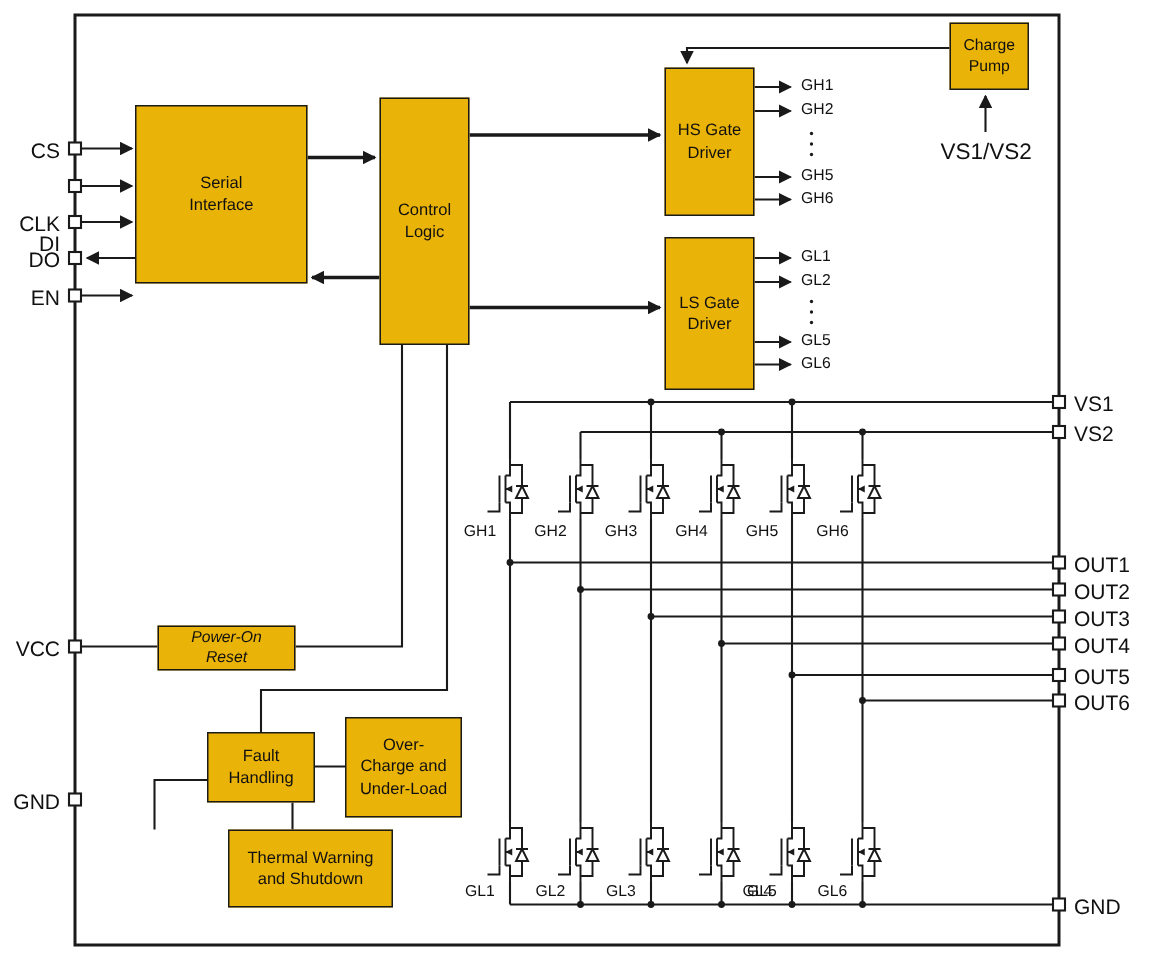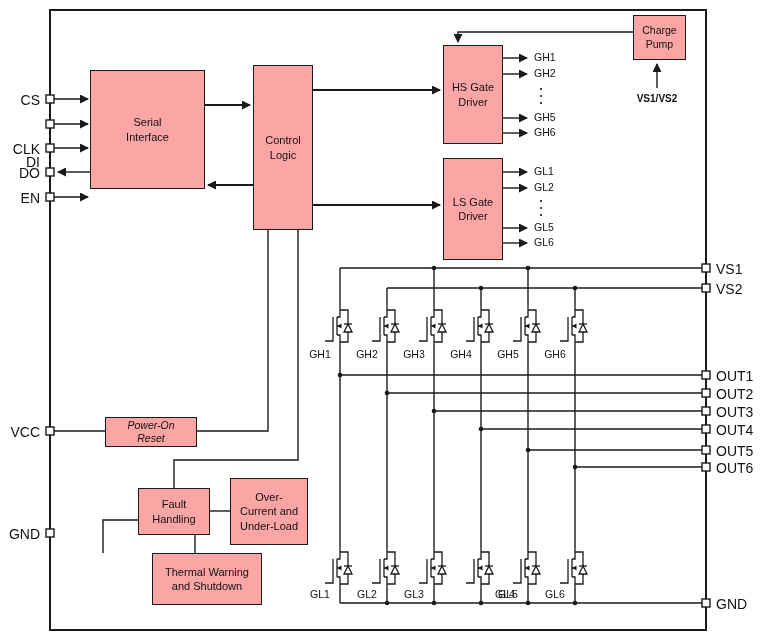--- a/index.html
+++ b/index.html
@@ -2,30 +2,30 @@
 <html><head>
 <meta charset="utf-8">
 <style>
   html,body{margin:0;padding:0;background:#fff;}
   .stage{
     position:relative;width:771px;height:641px;background:#fff;
     font-family:"Liberation Sans",sans-serif;color:#111;overflow:hidden;
   }
   .stage svg.wires{position:absolute;left:0;top:0;}
   .block{
-    position:absolute;box-sizing:border-box;border:1.6px solid #1a1a1a;background:#fca5a5;
+    position:absolute;box-sizing:border-box;border:1.6px solid #1a1a1a;background:#eab308;
     display:flex;align-items:center;justify-content:center;text-align:center;
     font-size:11px;line-height:1.28;white-space:pre-line;
   }
   .block.small{font-size:10.5px;}
   .lbl{position:absolute;font-size:14px;white-space:nowrap;line-height:1;}
   .lbl.right-align{text-align:right;}
   .dlbl{position:absolute;font-size:10.5px;white-space:nowrap;line-height:1;}
   .fetlbl{position:absolute;font-size:10.5px;width:32px;text-align:center;line-height:1;}
-  .cplbl{position:absolute;font-size:10px;width:60px;text-align:center;line-height:1;font-weight:bold;}
+  .cplbl{position:absolute;font-size:15px;width:60px;text-align:center;line-height:1;}
 </style>
 </head>
 <body>
 
 <div class="stage">
 
   <svg class="wires" width="771" height="641" viewBox="0 0 771 641">
     <defs>
       <marker id="arr" markerUnits="userSpaceOnUse" markerWidth="9" markerHeight="9" refX="8" refY="4.5" orient="auto">
         <path d="M0,0 L9,4.5 L0,9 Z" fill="#1a1a1a"></path>
@@ -181,21 +181,21 @@
 Driver</div>
   <div class="block" style="left:443px;top:158px;width:60px;height:102px;">LS Gate
 Driver</div>
   <div class="block small" style="left:633px;top:15px;width:53px;height:45px;">Charge
 Pump</div>
   <div class="block small" style="left:105px;top:417px;width:92px;height:30px;font-style:italic;">Power-On
 Reset</div>
   <div class="block" style="left:138px;top:488px;width:72px;height:47px;">Fault
 Handling</div>
   <div class="block" style="left:230px;top:478px;width:78px;height:67px;">Over-
-Current and
+Charge and
 Under-Load</div>
   <div class="block" style="left:152px;top:553px;width:110px;height:52px;">Thermal Warning
 and Shutdown</div>
 
   <span class="lbl right-align" style="right:731px;top:93px;">CS</span>
   <span class="lbl right-align" style="right:731px;top:118px;margin-top:37px;">DI</span>
   <span class="lbl right-align" style="right:731px;top:142px;">CLK</span>
   <span class="lbl right-align" style="right:731px;top:166px;">DO</span>
   <span class="lbl right-align" style="right:731px;top:191px;">EN</span>
   <span class="lbl right-align" style="right:731px;top:425px;">VCC</span>

